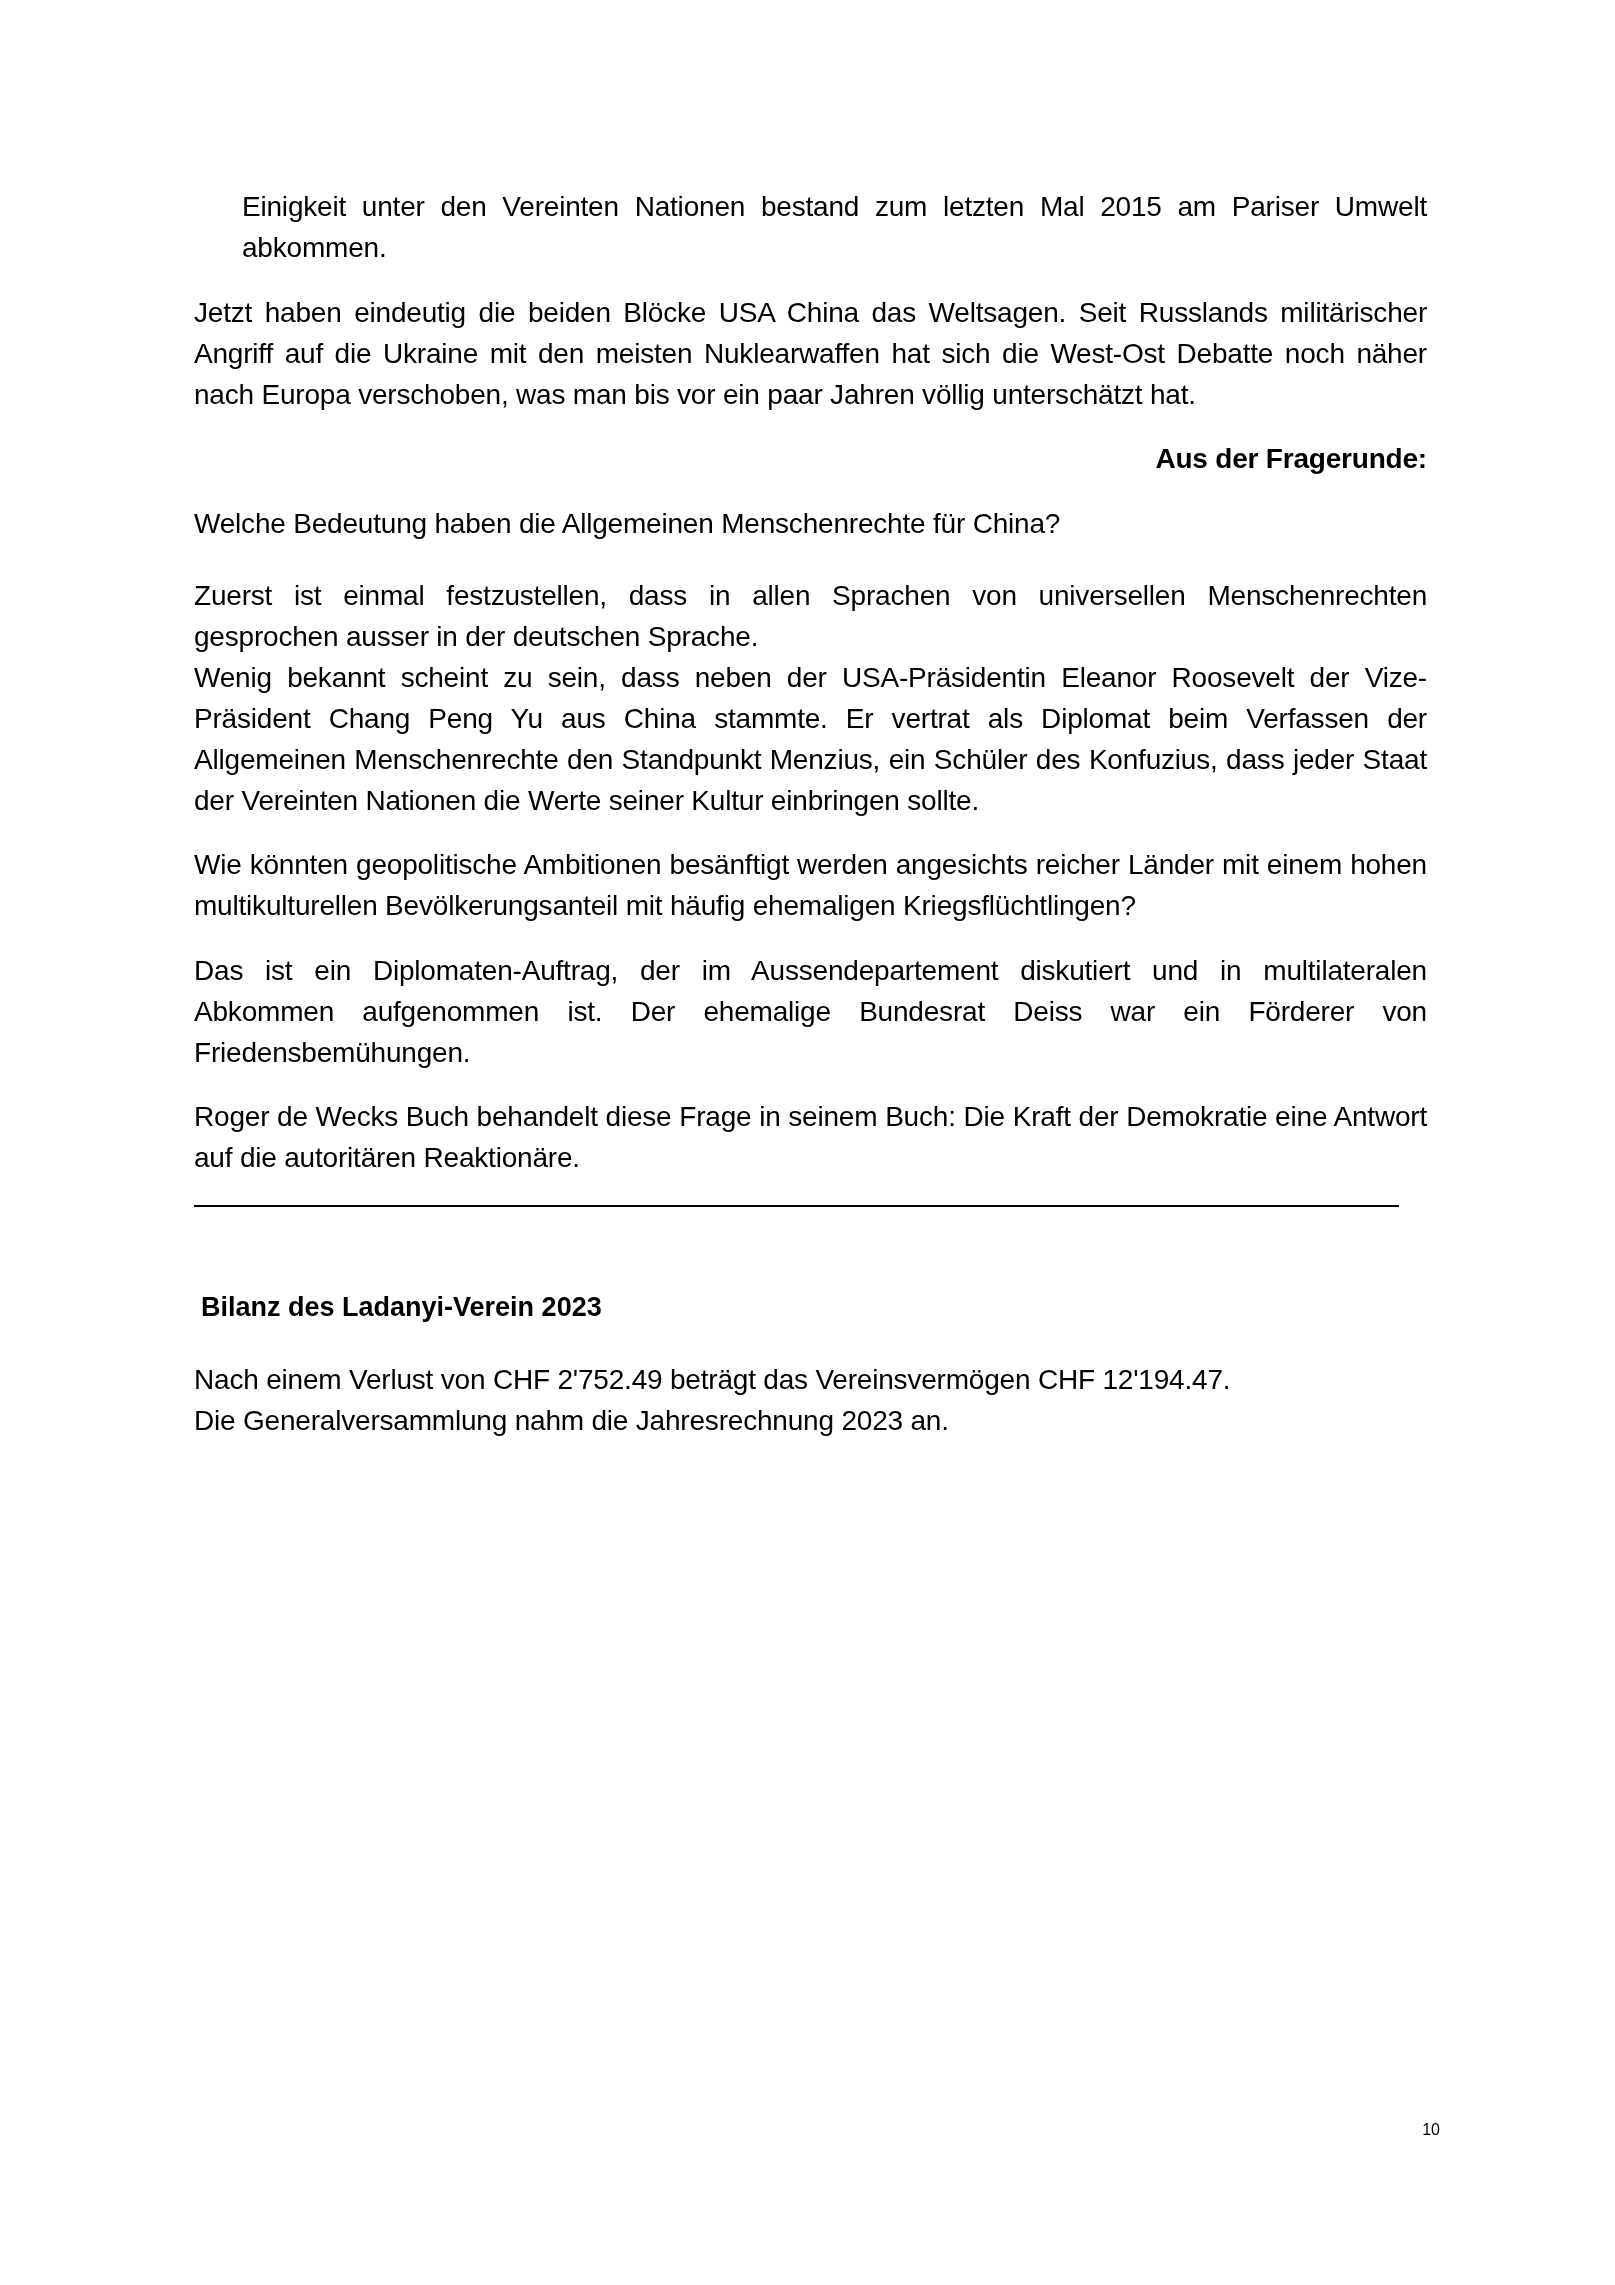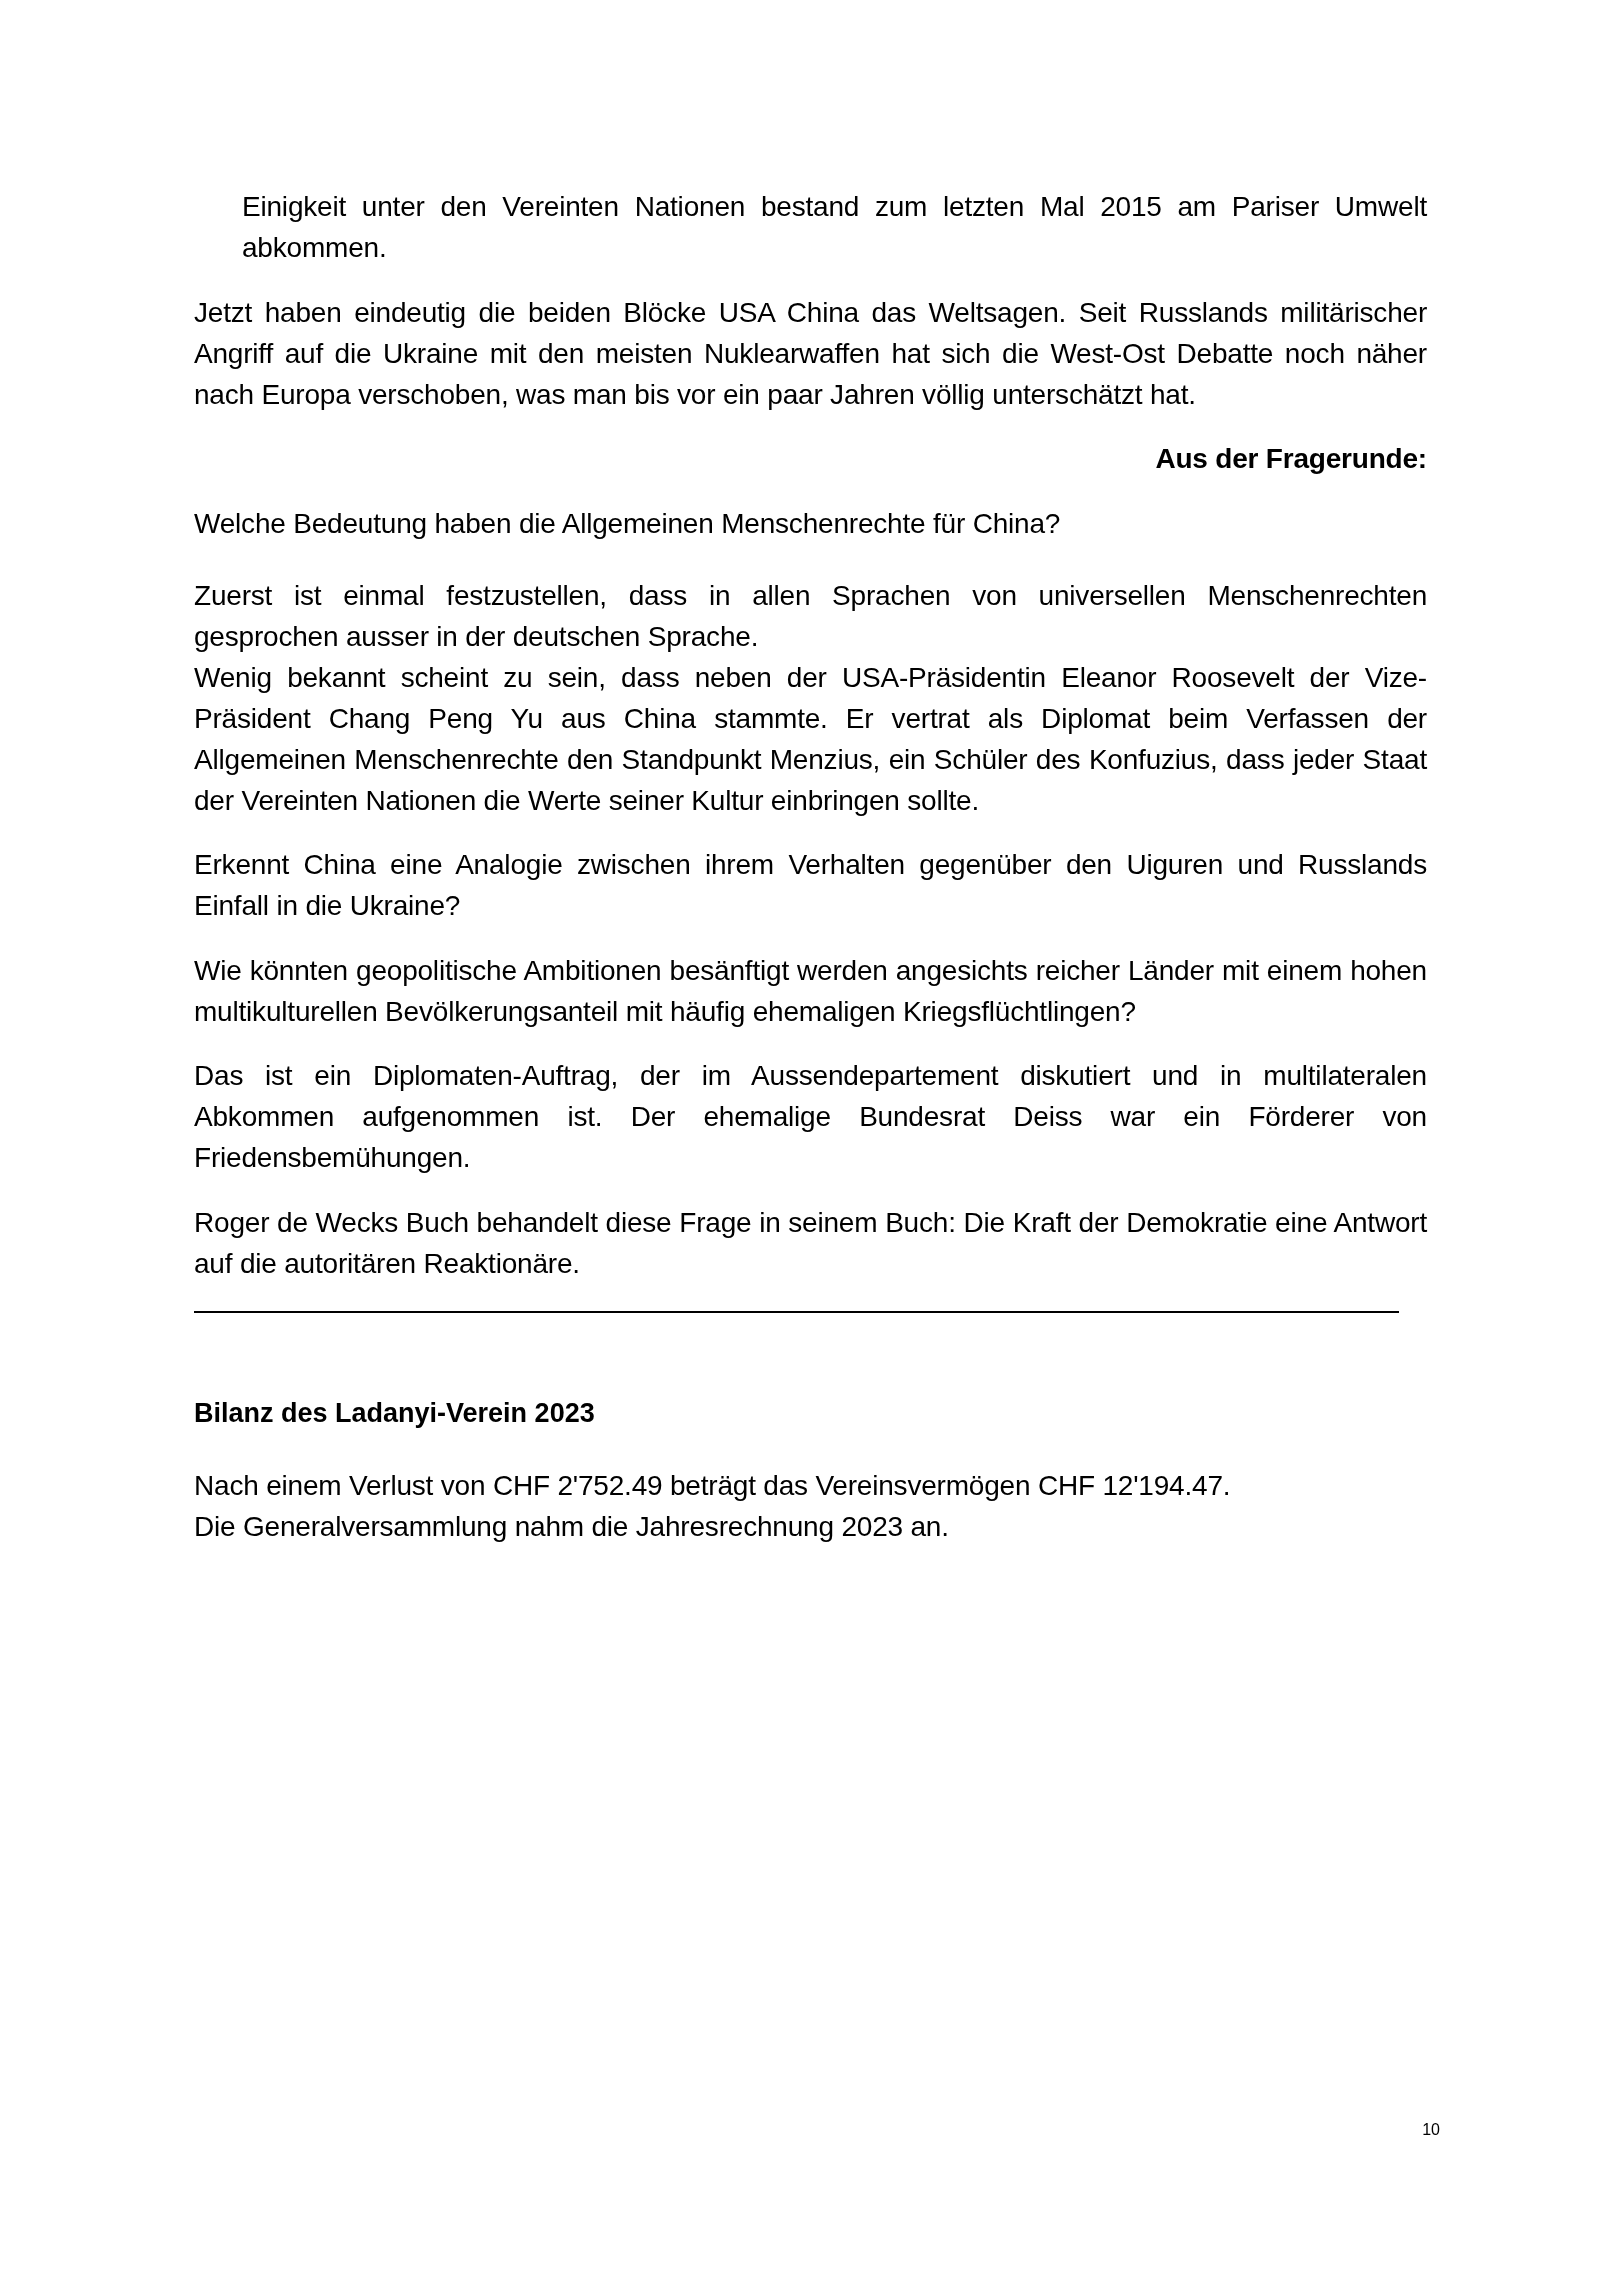--- a/index.html
+++ b/index.html
@@ -50,21 +50,21 @@
   .divider {
     border: none;
     border-top: 2.7px solid #000000;
     width: 1205px;
     margin: 27px 0 80px 0;
   }
   .section-heading {
     font-size: 27px;
     font-weight: bold;
     line-height: 41px;
-    margin: 0 0 29px 0;
+    margin: 0 0 29px 7px;
     text-align: left;
   }
   .page-number {
     position: absolute;
     right: 176px;
     top: 2109px;
     font-size: 16px;
     line-height: 41px;
   }
 </style>
@@ -78,21 +78,20 @@
 
     <div class="para">Jetzt haben eindeutig die beiden Blöcke USA China das Weltsagen. Seit Russlands militärischer Angriff auf die Ukraine mit den meisten Nuklearwaffen hat sich die West-Ost Debatte noch näher nach Europa verschoben, was man bis vor ein paar Jahren völlig unterschätzt hat.</div>
 
     <div class="para heading">Aus der Fragerunde:</div>
 
     <div class="para">Welche Bedeutung haben die Allgemeinen Menschenrechte für China?</div>
 
     <div class="para multiline">Zuerst ist einmal festzustellen, dass in allen Sprachen von universellen Menschenrechten gesprochen ausser in der deutschen Sprache.
 Wenig bekannt scheint zu sein, dass neben der USA-Präsidentin Eleanor Roosevelt der Vize-Präsident Chang Peng Yu aus China stammte. Er vertrat als Diplomat beim Verfassen der Allgemeinen Menschenrechte den Standpunkt Menzius, ein Schüler des Konfuzius, dass jeder Staat der Vereinten Nationen die Werte seiner Kultur einbringen sollte.</div>
 
-    <div class="para extra-gap">Erkennt China eine Analogie zwischen ihrem Verhalten gegenüber den Uiguren und Russlands Einfall in die Ukraine?</div>
 
 
     <div class="para">Wie könnten geopolitische Ambitionen besänftigt werden angesichts reicher Länder mit einem hohen multikulturellen Bevölkerungsanteil mit häufig ehemaligen Kriegsflüchtlingen?</div>
 
     <div class="para">Das ist ein Diplomaten-Auftrag, der im Aussendepartement diskutiert und in multilateralen Abkommen aufgenommen ist. Der ehemalige Bundesrat Deiss war ein Förderer von Friedensbemühungen.</div>
 
     <div class="para">Roger de Wecks Buch behandelt diese Frage in seinem Buch: Die Kraft der Demokratie eine Antwort auf die autoritären Reaktionäre.</div>
 
     <hr class="divider">
 

